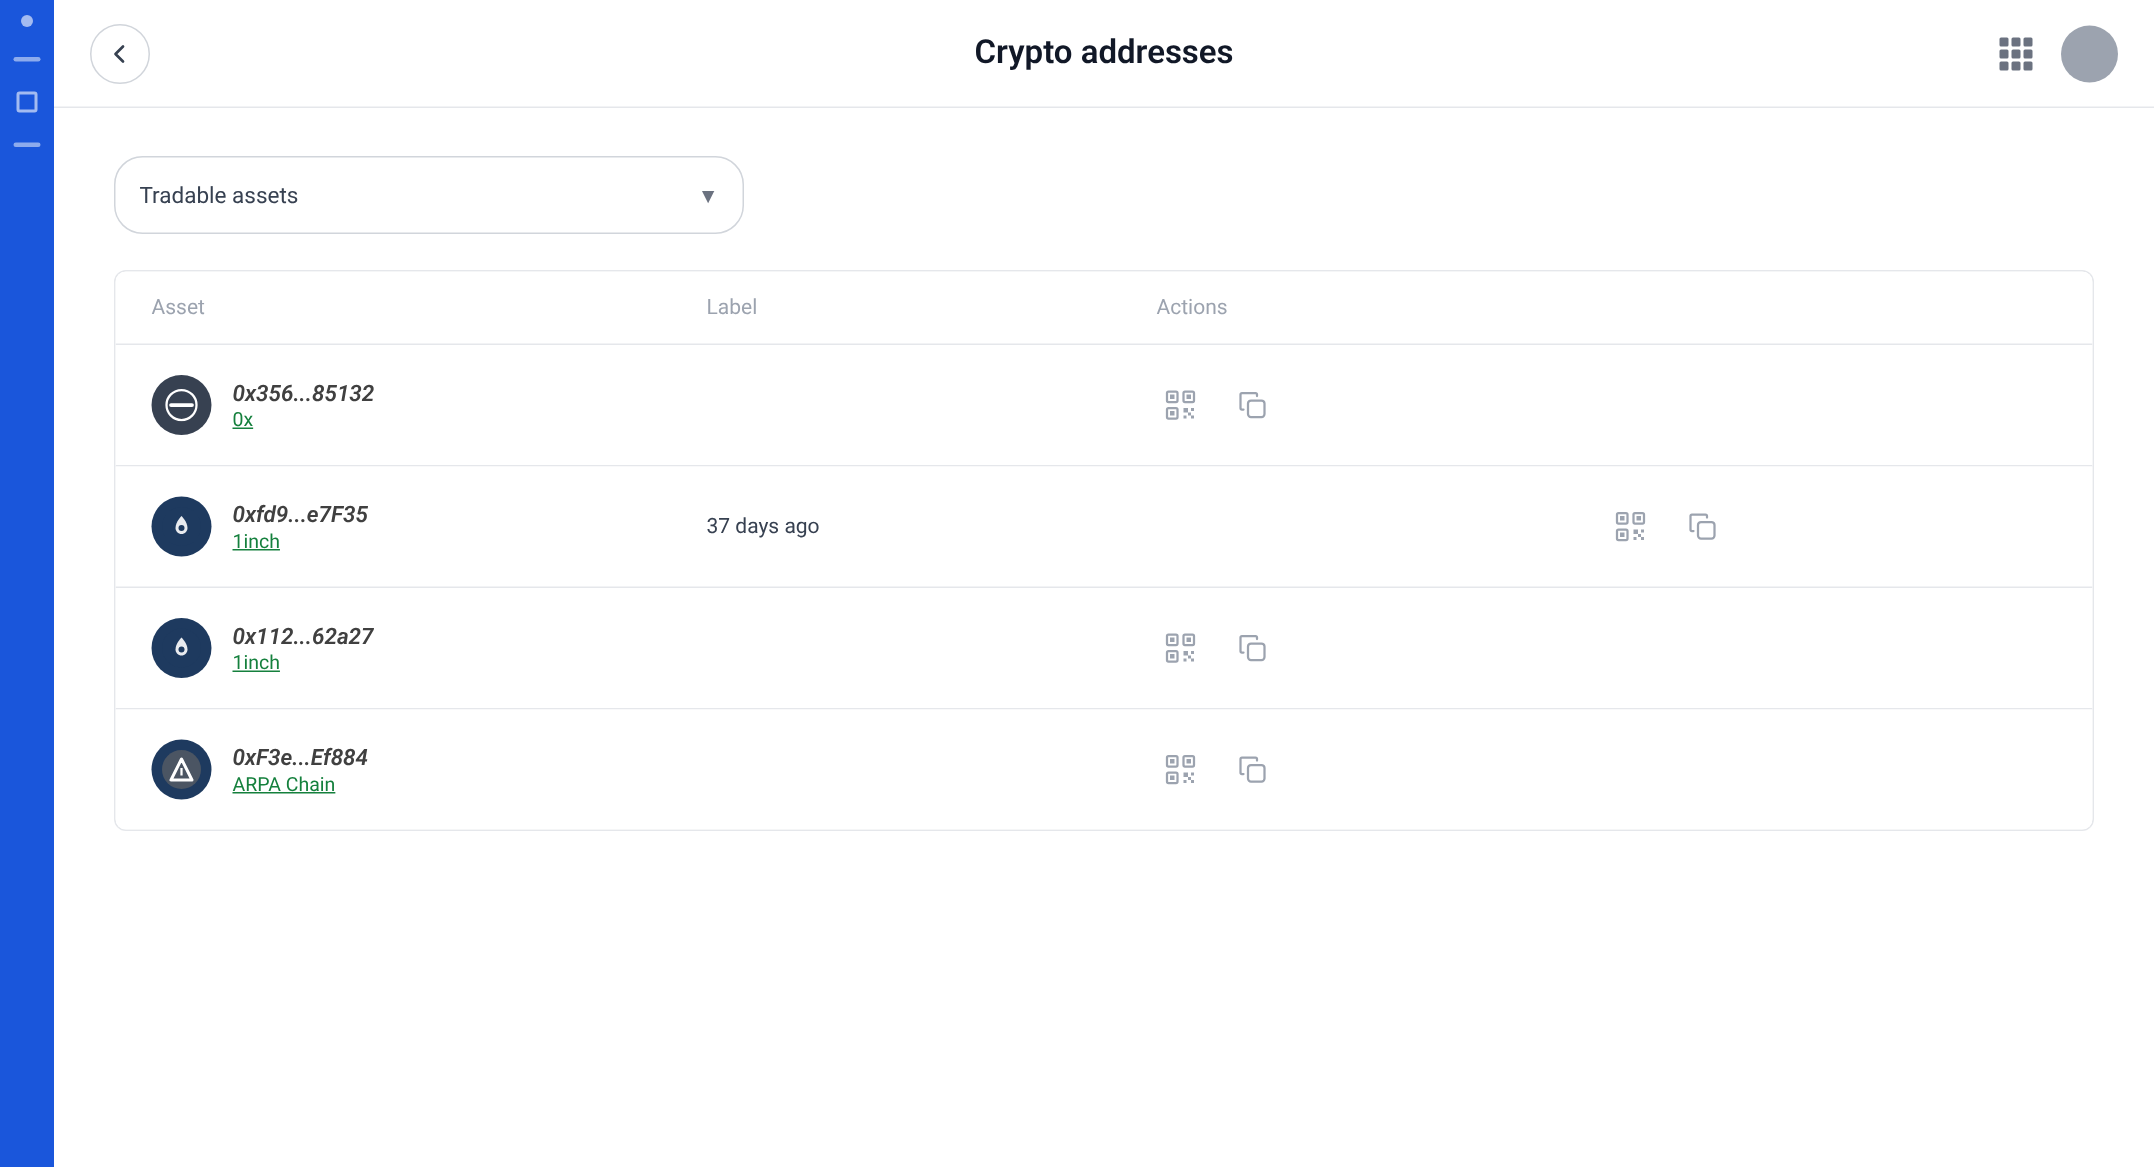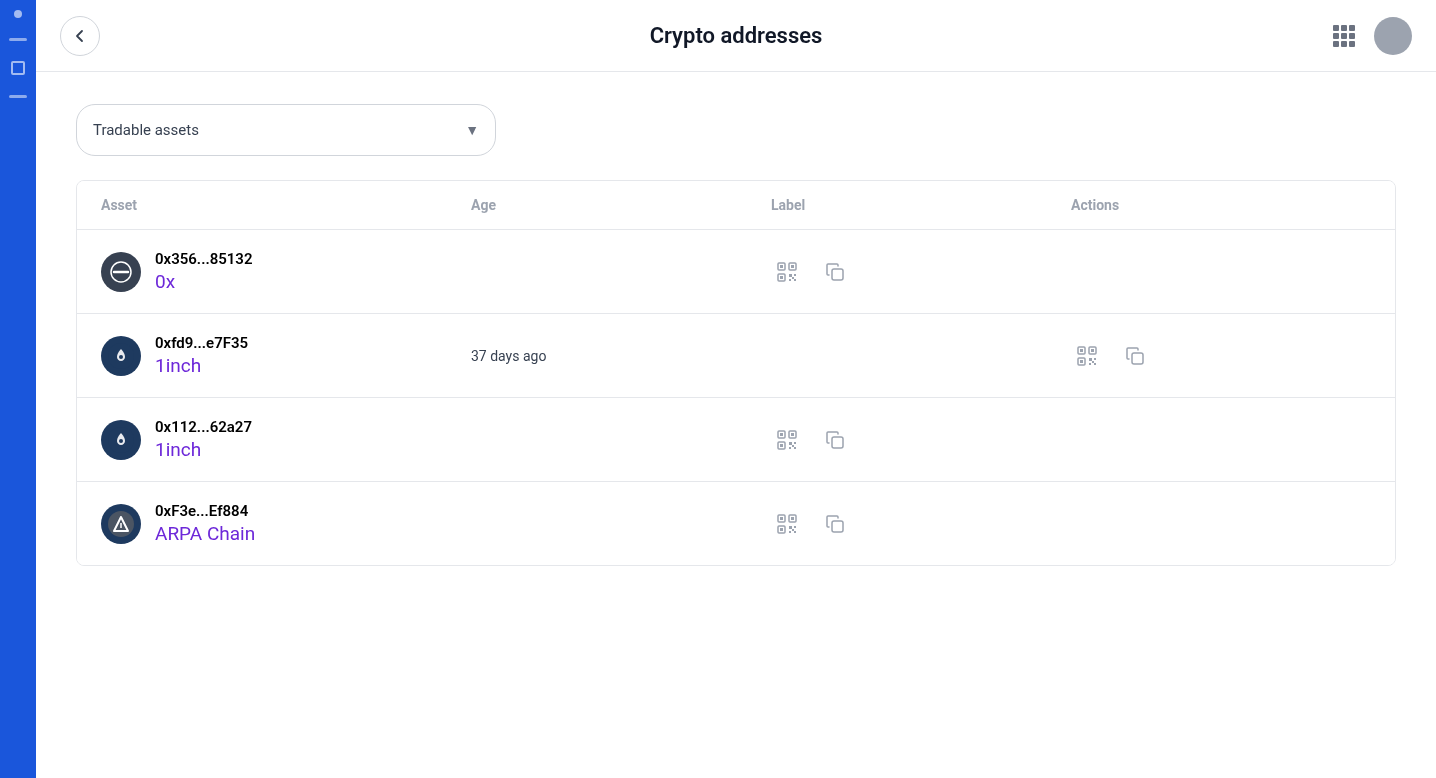--- a/index.html
+++ b/index.html
@@ -166,21 +166,21 @@
     .table-header {
       display: grid;
       grid-template-columns: 1fr 300px 300px 300px;
       padding: 16px 24px;
       border-bottom: 1px solid #e5e7eb;
       background: #fff;
     }
     .table-header-cell {
       font-size: 14px;
       color: #9ca3af;
-      font-weight: 700;
+      font-weight: 400;
     }
     .table-row {
       display: grid;
       grid-template-columns: 1fr 300px 300px 300px;
       padding: 20px 24px;
       border-bottom: 1px solid #e5e7eb;
       align-items: center;
       background: #fff;
     }
     .table-row:last-child {
@@ -206,25 +206,27 @@
       background: #374151;
     }
     .asset-info {
       display: flex;
       flex-direction: column;
       gap: 2px;
     }
     .asset-address {
       font-size: 15px;
       font-weight: 600;
-      color: #000000;
+      color: #404040;
+      font-style: italic;
     }
     .asset-name {
-      font-size: 19px;
-      color: #6d28d9;
+      font-size: 13px;
+      color: #15803d;
+      text-decoration: underline;
     }
     .age-cell {
       font-size: 14px;
       color: #374151;
     }
     .label-cell {
       font-size: 14px;
       color: #374151;
     }
     .actions-cell {
@@ -288,21 +290,20 @@
       <div class="dropdown">
         <span>Tradable assets</span>
         <span class="dropdown-arrow">▼</span>
       </div>
     </div>
 
     <div class="table-container">
 
       <div class="table-header">
         <div class="table-header-cell">Asset</div>
-        <div class="table-header-cell">Age</div>
         <div class="table-header-cell">Label</div>
         <div class="table-header-cell">Actions</div>
       </div>
 
       <div class="table-row">
         <div class="asset-cell">
           <div class="asset-icon gray-icon">
             <svg width="22" height="22" viewBox="0 0 22 22" fill="none" xmlns="http://www.w3.org/2000/svg">
               <circle cx="11" cy="11" r="10" stroke="white" stroke-width="1.5" fill="none"></circle>
               <line x1="4" y1="11" x2="18" y2="11" stroke="white" stroke-width="2.5" stroke-linecap="round"></line>

